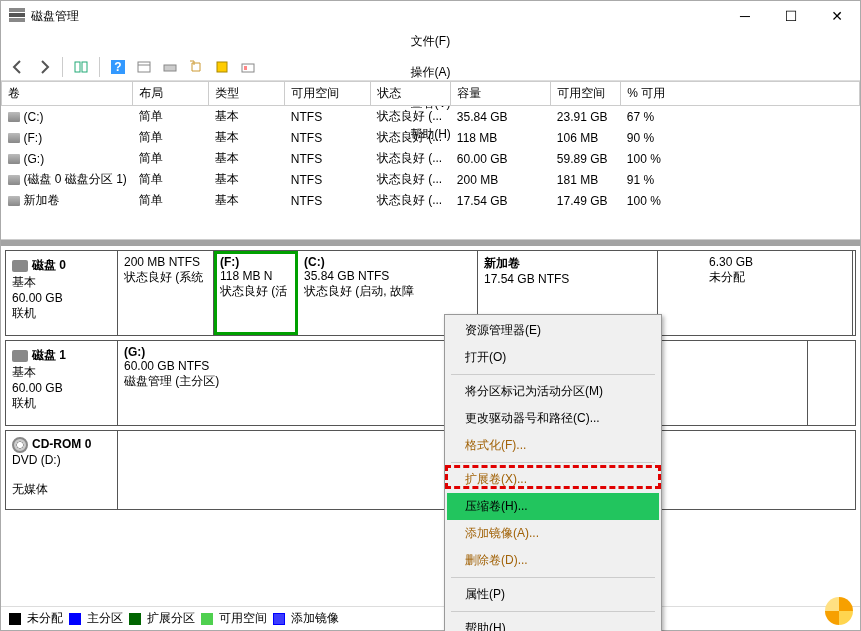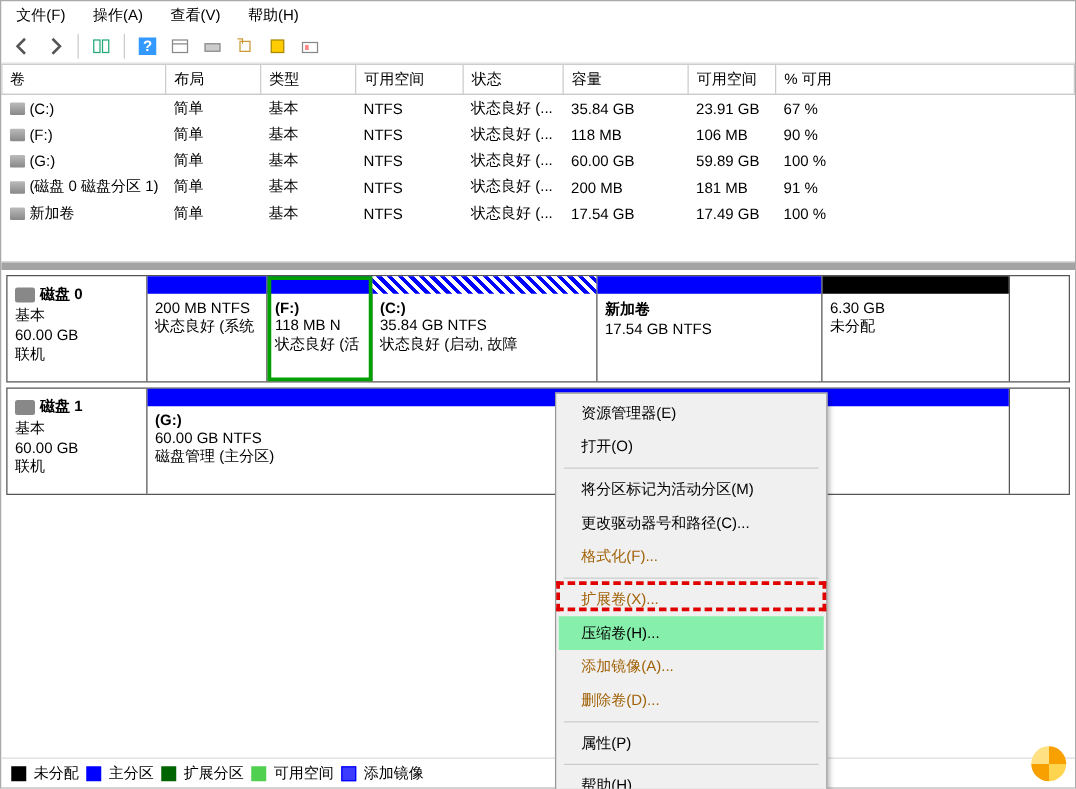--- a/index.html
+++ b/index.html
@@ -5,40 +5,40 @@
 * { margin: 0; padding: 0; box-sizing: border-box; font-family: "Microsoft YaHei", "Segoe UI", sans-serif; font-size: 12px; }
 body { background: #fff; width: 861px; height: 631px; overflow: hidden; position: relative; }
 .window { width: 861px; height: 631px; border: 1px solid #aaa; display: flex; flex-direction: column; }
 .titlebar { height: 30px; display: flex; align-items: center; padding: 0 0 0 8px; }
 .titlebar .appicon { width: 16px; height: 16px; margin-right: 6px; display: flex; flex-direction: column; }
 .titlebar .appicon .bar1 { height: 4px; background: #888; margin-bottom: 1px; }
 .titlebar .appicon .bar2 { height: 4px; background: #555; margin-bottom: 1px; }
 .titlebar .appicon .bar3 { height: 4px; background: #888; }
 .titlebar .title { flex: 1; }
 .titlebar .winbtn { width: 46px; height: 30px; display: flex; align-items: center; justify-content: center; font-size: 14px; }
-.menubar { height: 22px; display: flex; align-items: center; padding: 0 6px; gap: 10px; }
+.menubar { height: 22px; display: flex; align-items: center; padding: 0 6px; gap: 10px; flex-direction: column; }
 .menubar span { padding: 2px 6px; }
 .toolbar { height: 28px; display: flex; align-items: center; padding: 0 6px; gap: 4px; border-bottom: 1px solid #ddd; }
 .toolbtn { width: 22px; height: 22px; display: flex; align-items: center; justify-content: center; border: 1px solid transparent; }
 .tbsep { width: 1px; height: 20px; background: #ccc; margin: 0 3px; }
 .icon-svg { width: 16px; height: 16px; }
 .content { flex: 1; display: flex; flex-direction: column; overflow: hidden; }
 .table-area { border-bottom: 1px solid #ccc; }
 table.volumes { width: 100%; border-collapse: collapse; }
 table.volumes th { text-align: left; font-weight: normal; background: #fff; border: 1px solid #ccc; padding: 3px 6px; height: 22px; }
 table.volumes td { padding: 2px 6px; white-space: nowrap; }
 .volicon { display: inline-block; width: 12px; height: 10px; background: linear-gradient(#bbb,#888); border-radius: 1px; margin-right: 4px; vertical-align: middle; }
 .graph-area { flex: 1; overflow: auto; padding: 0; border-top: 6px solid #a3a3a3; }
 .diskrow { display: flex; border: 1px solid #555; margin: 4px; }
 .diskinfo { width: 112px; border-right: 1px solid #555; padding: 6px; }
 .diskinfo .dname { font-weight: bold; }
 .diskinfo .dicon { display: inline-block; width: 16px; height: 12px; background: #888; margin-right: 4px; vertical-align: middle; border-radius: 2px; }
 .diskinfo .dvd { width: 16px; height: 16px; border-radius: 50%; border: 2px solid #888; background: radial-gradient(circle,#fff 30%,#ccc 35%,#888 40%,#ccc 45%); display:inline-block; margin-right:4px; vertical-align:middle;}
 .partitions { flex: 1; display: flex; }
-.part { border-right: 1px solid #555; display: flex; flex-direction: column; min-width: 0; }
+.part { border-right: 1px solid #555; display: flex; flex-direction: row; min-width: 0; }
 .part .cap { height: 14px; }
 .part .body { flex: 1; padding: 4px 6px; overflow: hidden; white-space: nowrap; }
 .part .pname { font-weight: bold; }
 .cap-blue { background: #0000FF; }
 .cap-black { background: #000; }
 .cap-hatch { background: repeating-linear-gradient(45deg,#0000FF,#0000FF 3px,#fff 3px,#fff 6px); }
 .selgreen { outline: 3px solid #00A000; outline-offset: -3px; }
 .legend { height: 24px; display: flex; align-items: center; padding: 0 8px; gap: 6px; border-top: 1px solid #ddd; }
 .legend .sw { width: 12px; height: 12px; display: inline-block; }
 .ctxmenu { position: absolute; left: 444px; top: 314px; width: 218px; background: #f0f0f0; border: 1px solid #999; box-shadow: 2px 2px 4px rgba(0,0,0,0.3); padding: 2px; z-index: 10; }
@@ -49,20 +49,31 @@
 .watermark { position: absolute; right: 8px; bottom: 6px; display: flex; align-items: center; gap: 6px; z-index: 20; }
 .watermark .logo { width: 28px; height: 28px; border-radius: 50%; background: conic-gradient(#f7a000 0 90deg,#ffd54f 90deg 180deg,#f7a000 180deg 270deg,#ffe082 270deg); }
 .watermark .txt1 { font-size: 18px; font-weight: bold; }
 .watermark .txt2 { font-size: 11px; color: #444; }
 .graph-area { position: relative; }
 </style>
 </head>
 <body>
 
 <div class="window">
+  <div class="titlebar">
+    <span class="appicon">
+        <span class="bar1"></span>
+        <span class="bar2"></span>
+        <span class="bar3"></span>
+      </span>
+    <span class="title">磁盘管理</span>
+    <div class="winbtn">─</div>
+    <div class="winbtn">☐</div>
+    <div class="winbtn close">✕</div>
+  </div>
 
   <div class="menubar">
     <span>文件(F)</span>
     <span>操作(A)</span>
     <span>查看(V)</span>
     <span>帮助(H)</span>
   </div>
 
   <div class="toolbar">
     <div class="toolbtn">
@@ -223,21 +234,21 @@
                   <div>状态良好 (启动, 故障</div>
                 </div>
               </div>
               <div class="part" style="width: 180px;">
                 <div class="cap cap-blue"></div>
                 <div class="body">
                   <div class="pname">新加卷</div>
                   <div>17.54 GB NTFS</div>
                 </div>
               </div>
-              <div class="part" style="width: 150px;">
+              <div class="part" style="width: 150px; margin-left: 45px;">
                 <div class="cap cap-black"></div>
                 <div class="body">
                   <div>6.30 GB</div>
                   <div>未分配</div>
                 </div>
               </div>
             </div>
           </div>
           <div class="diskrow" style="min-height: 86px;">
             <div class="diskinfo">
@@ -249,20 +260,28 @@
             <div class="partitions">
               <div class="part" style="width: 690px;">
                 <div class="cap cap-blue"></div>
                 <div class="body">
                   <div class="pname">(G:)</div>
                   <div>60.00 GB NTFS</div>
                   <div>磁盘管理 (主分区)</div>
                 </div>
               </div>
             </div>
+          </div>
+          <div class="diskrow" style="min-height: 80px;">
+            <div class="diskinfo">
+              <div><span class="dvd"></span><span class="dname">CD-ROM 0</span></div>
+              <div>DVD (D:)</div>
+              <div style="margin-top:14px">无媒体</div>
+            </div>
+            <div class="partitions" style="min-height: 70px;"></div>
           </div>
         </div>
     </div>
 
     <div class="legend">
       <span class="sw" style="background:#000"></span>
         <span>未分配</span>
       <span class="sw" style="background:#0000FF"></span>
         <span>主分区</span>
       <span class="sw" style="background:#006400"></span>
@@ -277,21 +296,21 @@
 
 <div class="ctxmenu">
   <div class="mi">资源管理器(E)</div>
   <div class="mi">打开(O)</div>
   <div class="sep"></div>
   <div class="mi">将分区标记为活动分区(M)</div>
   <div class="mi">更改驱动器号和路径(C)...</div>
   <div class="mi disabled">格式化(F)...</div>
   <div class="sep"></div>
   <div class="mi disabled">扩展卷(X)...</div>
-  <div class="mi" id="shrink-item" style="background:#86efac">压缩卷(H)...</div>
+  <div class="mi" id="shrink-item" style="background:#22c55e">压缩卷(H)...</div>
   <div class="mi disabled">添加镜像(A)...</div>
   <div class="mi disabled">删除卷(D)...</div>
   <div class="sep"></div>
   <div class="mi">属性(P)</div>
   <div class="sep"></div>
   <div class="mi">帮助(H)</div>
 </div>
 
 <div class="hl-dashed" style="left:445px; top:465px; width:216px; height:24px;"></div>
 

